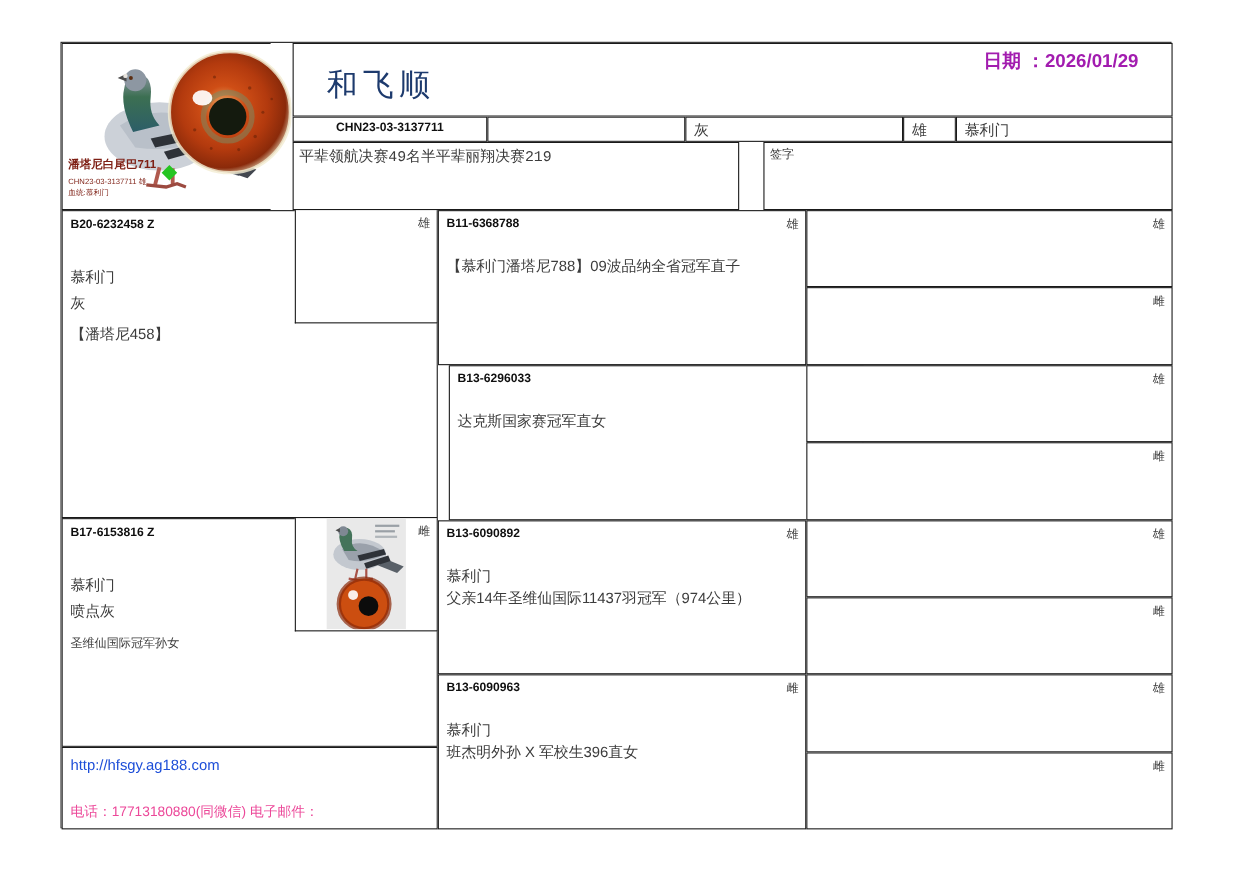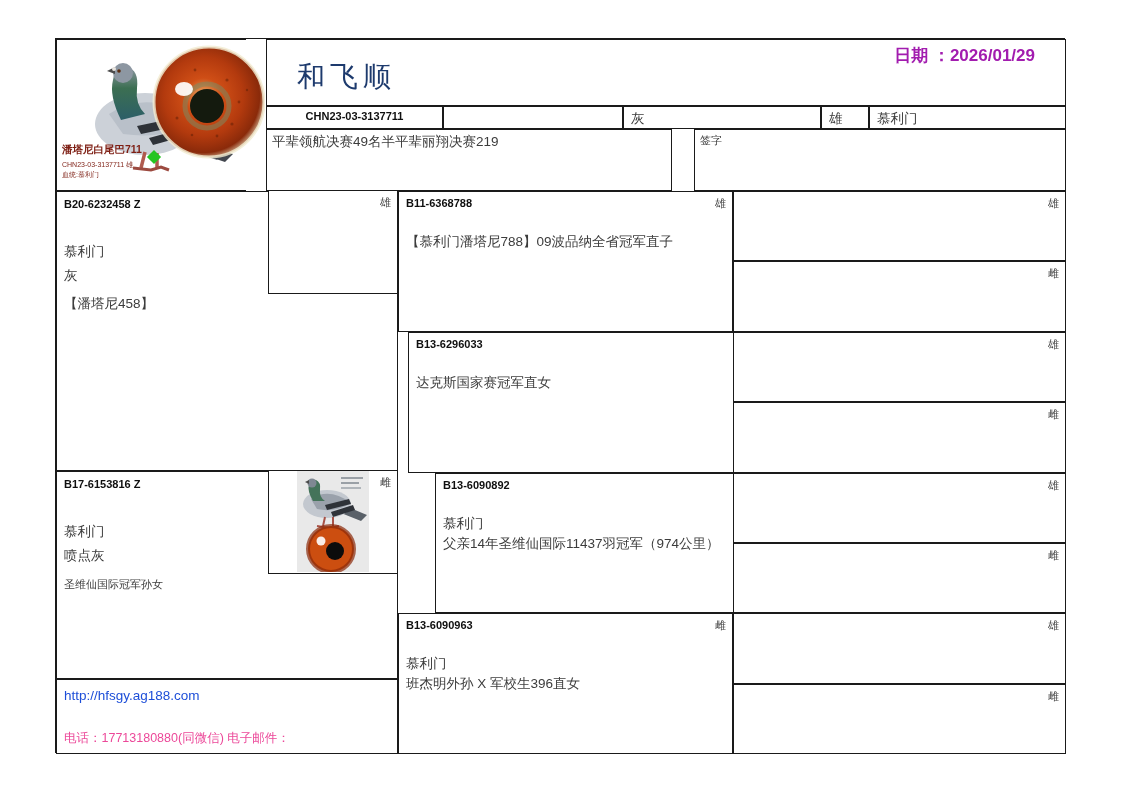--- a/index.html
+++ b/index.html
@@ -17,21 +17,21 @@
   .date{position:absolute;right:30px;top:4px;font-size:17px;color:#a21caf;font-weight:bold;}
   .ringrow{top:67px;height:23px;}
   .ringrow .txt{position:absolute;left:7px;top:3px;}
   .r-ring{left:210px;width:177px;}
   .r-ring .txt{left:0;width:100%;text-align:center;}
   .r-b1{left:387px;width:180px;}
   .r-color{left:567px;width:198px;}
   .r-sex{left:765px;width:48px;}
   .r-breed{left:813px;width:197px;}
   .inforow{top:90px;height:62px;}
-  .i-race{left:210px;width:406px;}
+  .i-race{left:210px;width:406px;font-family:Liberation Mono, monospace;}
   .i-race .txt{position:absolute;left:5px;top:3px;font-size:13.5px;color:#3c3c3c;}
   .i-sign{left:638px;width:372px;}
   .i-sign .lbl{position:absolute;left:5px;top:3px;font-size:11px;color:#3c3c3c;}
   
   .photo-cell{left:0;top:0;width:190px;height:152px;}
   .photo-cap{position:absolute;color:#7e1f14;left:5px;}
   .cap1{top:103px;font-size:10.5px;font-weight:bold;}
   .cap2{top:120px;font-size:7px;}
   .cap3{top:130px;font-size:7px;}
   
@@ -43,21 +43,21 @@
   .parent-lines{position:absolute;left:7px;top:48px;line-height:24px;}
   .parent-lines span{display:block;}
   .p-extra{position:absolute;left:7px;top:103px;}
   .p-extra2{position:absolute;left:7px;top:105px;}
   .gp .parent-ring{top:5px;}
   .gp-desc{position:absolute;left:7px;top:40px;line-height:20px;right:8px;}
   .gp-desc span{display:block;}
   
   .gp0{left:342px;top:152px;width:335px;height:141px;}
   .gp1{left:352px;top:293px;width:377px;height:141px;}
-  .gp2{left:342px;top:434px;width:335px;height:140px;margin-left:37px;}
+  .gp2{left:342px;top:434px;width:335px;height:140px;}
   .gp3{left:342px;top:574px;width:335px;height:141px;}
   
   .gg{left:677px;width:333px;}
   .gg0{top:152px;height:70px;}
   .gg1{top:222px;height:71px;}
   .gg2{top:293px;height:70px;}
   .gg3{top:363px;height:71px;}
   .gg4{top:434px;height:70px;}
   .gg5{top:504px;height:70px;}
   .gg6{top:574px;height:71px;}

